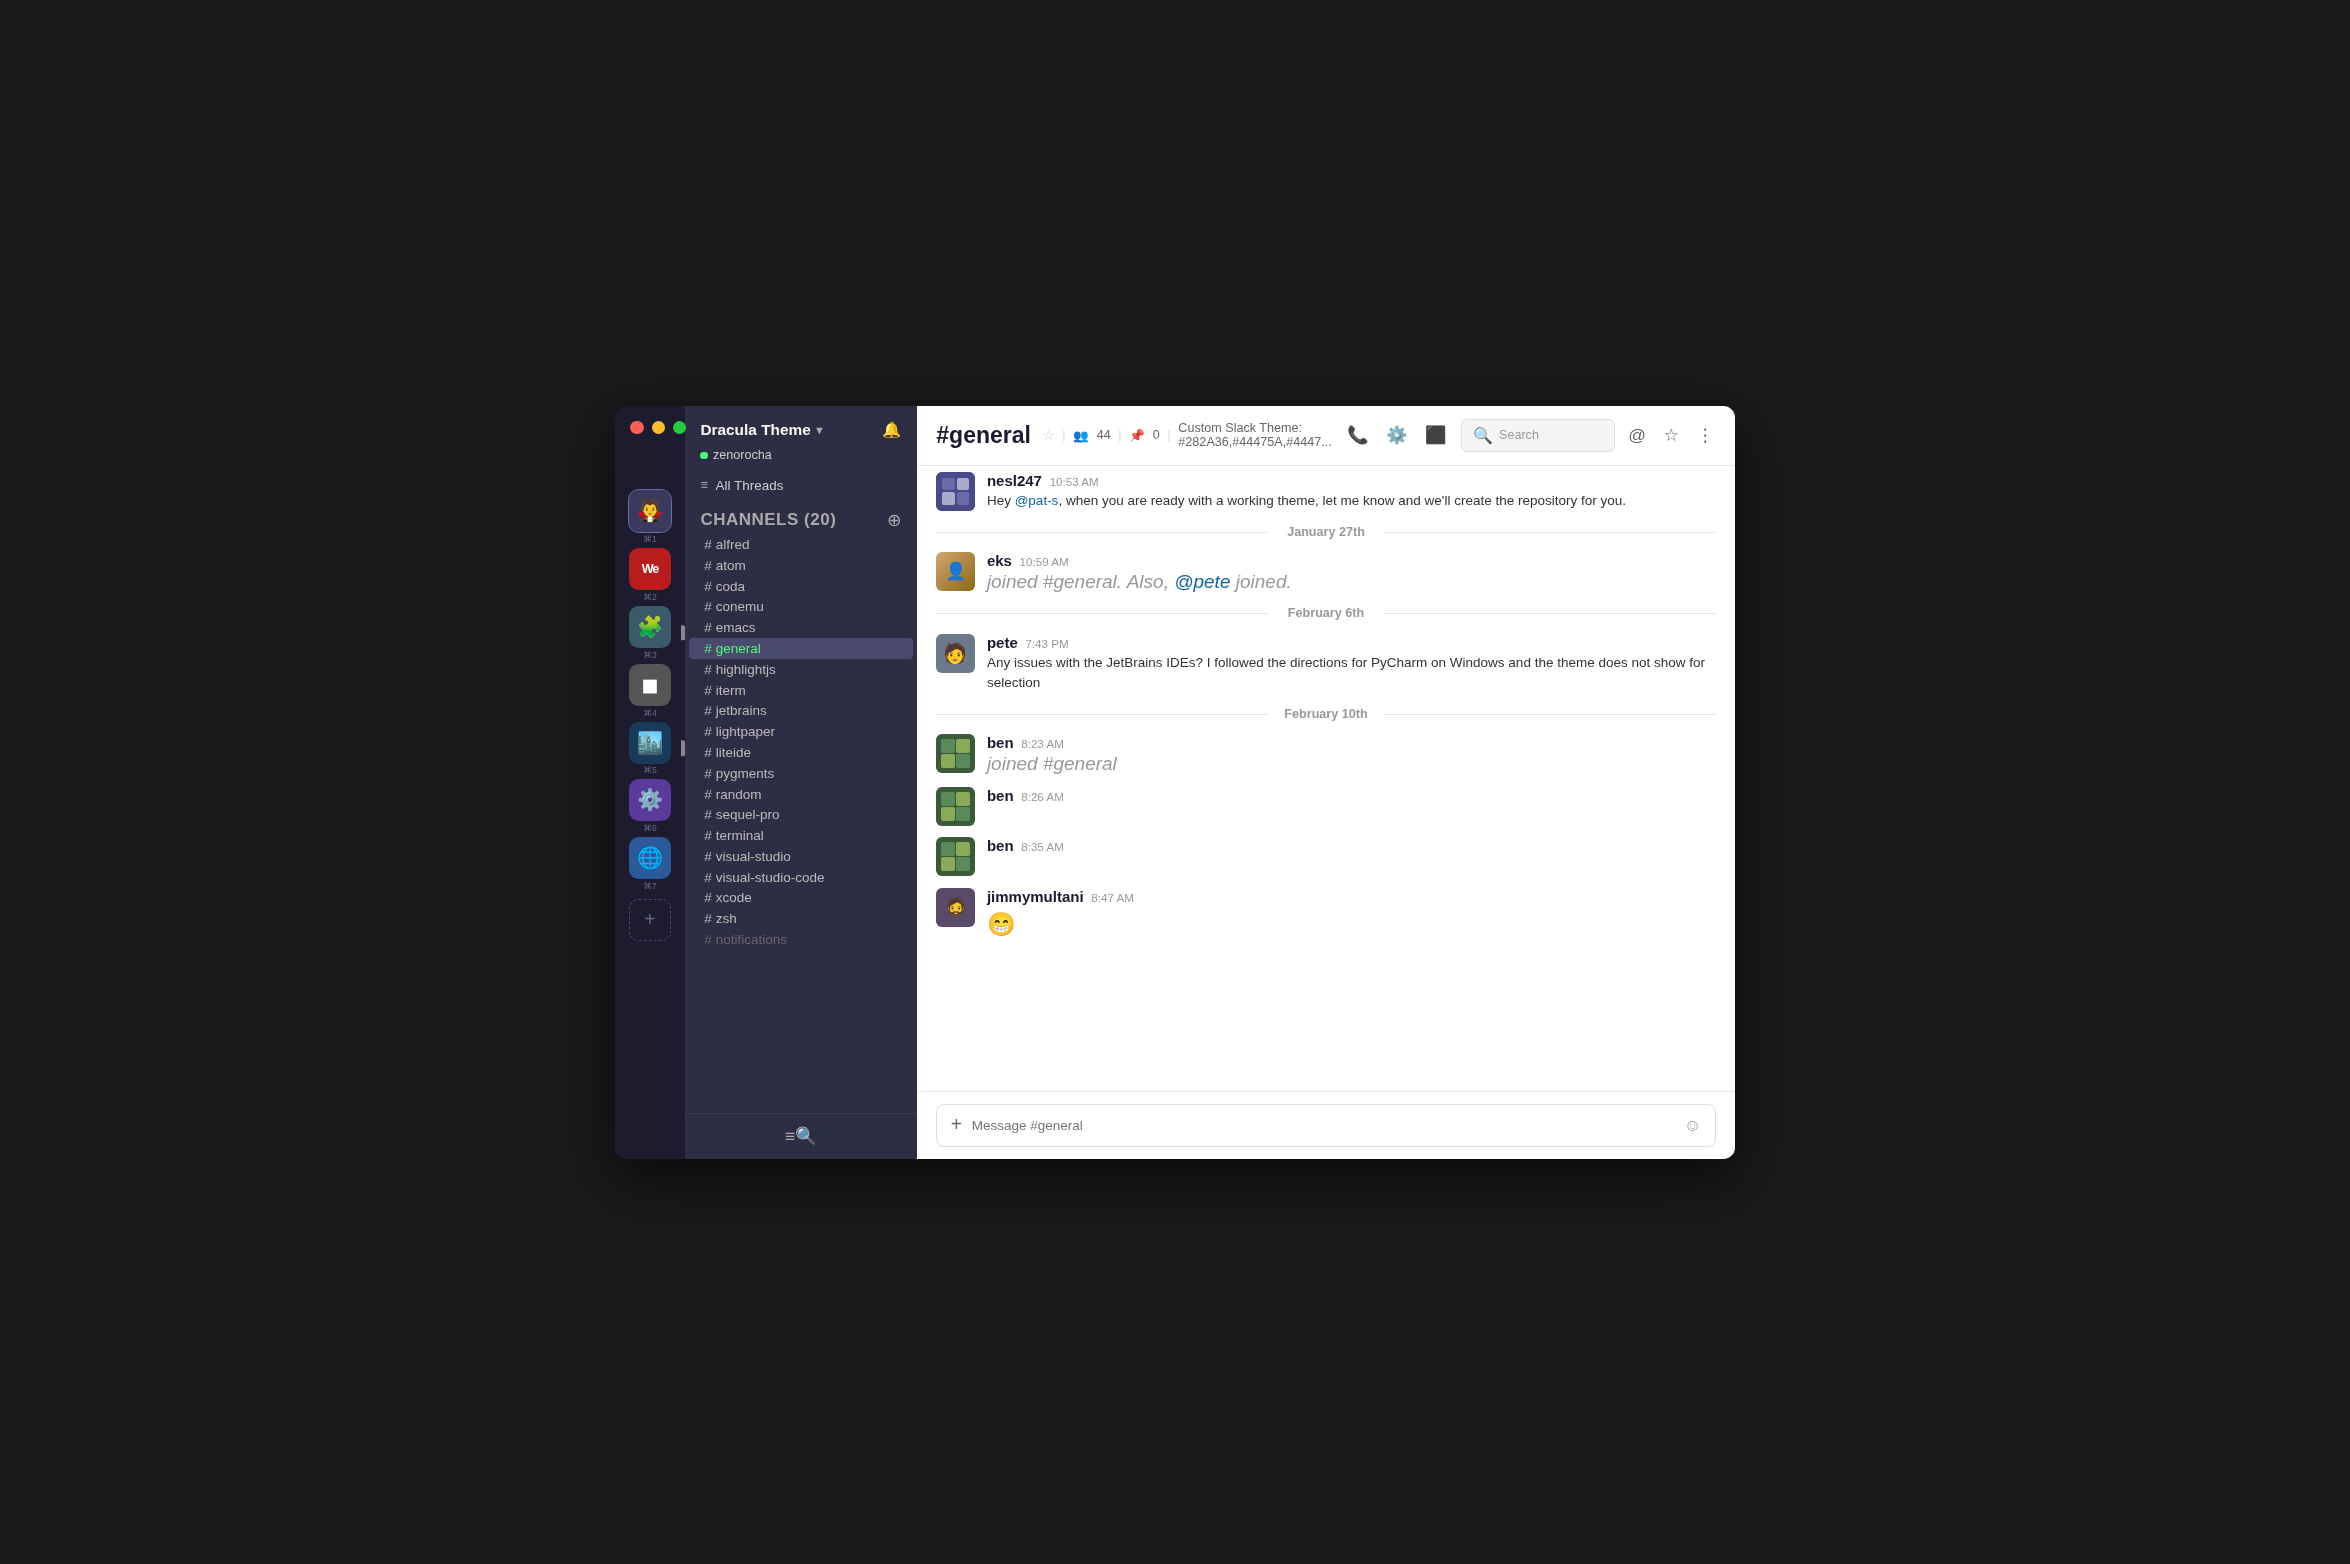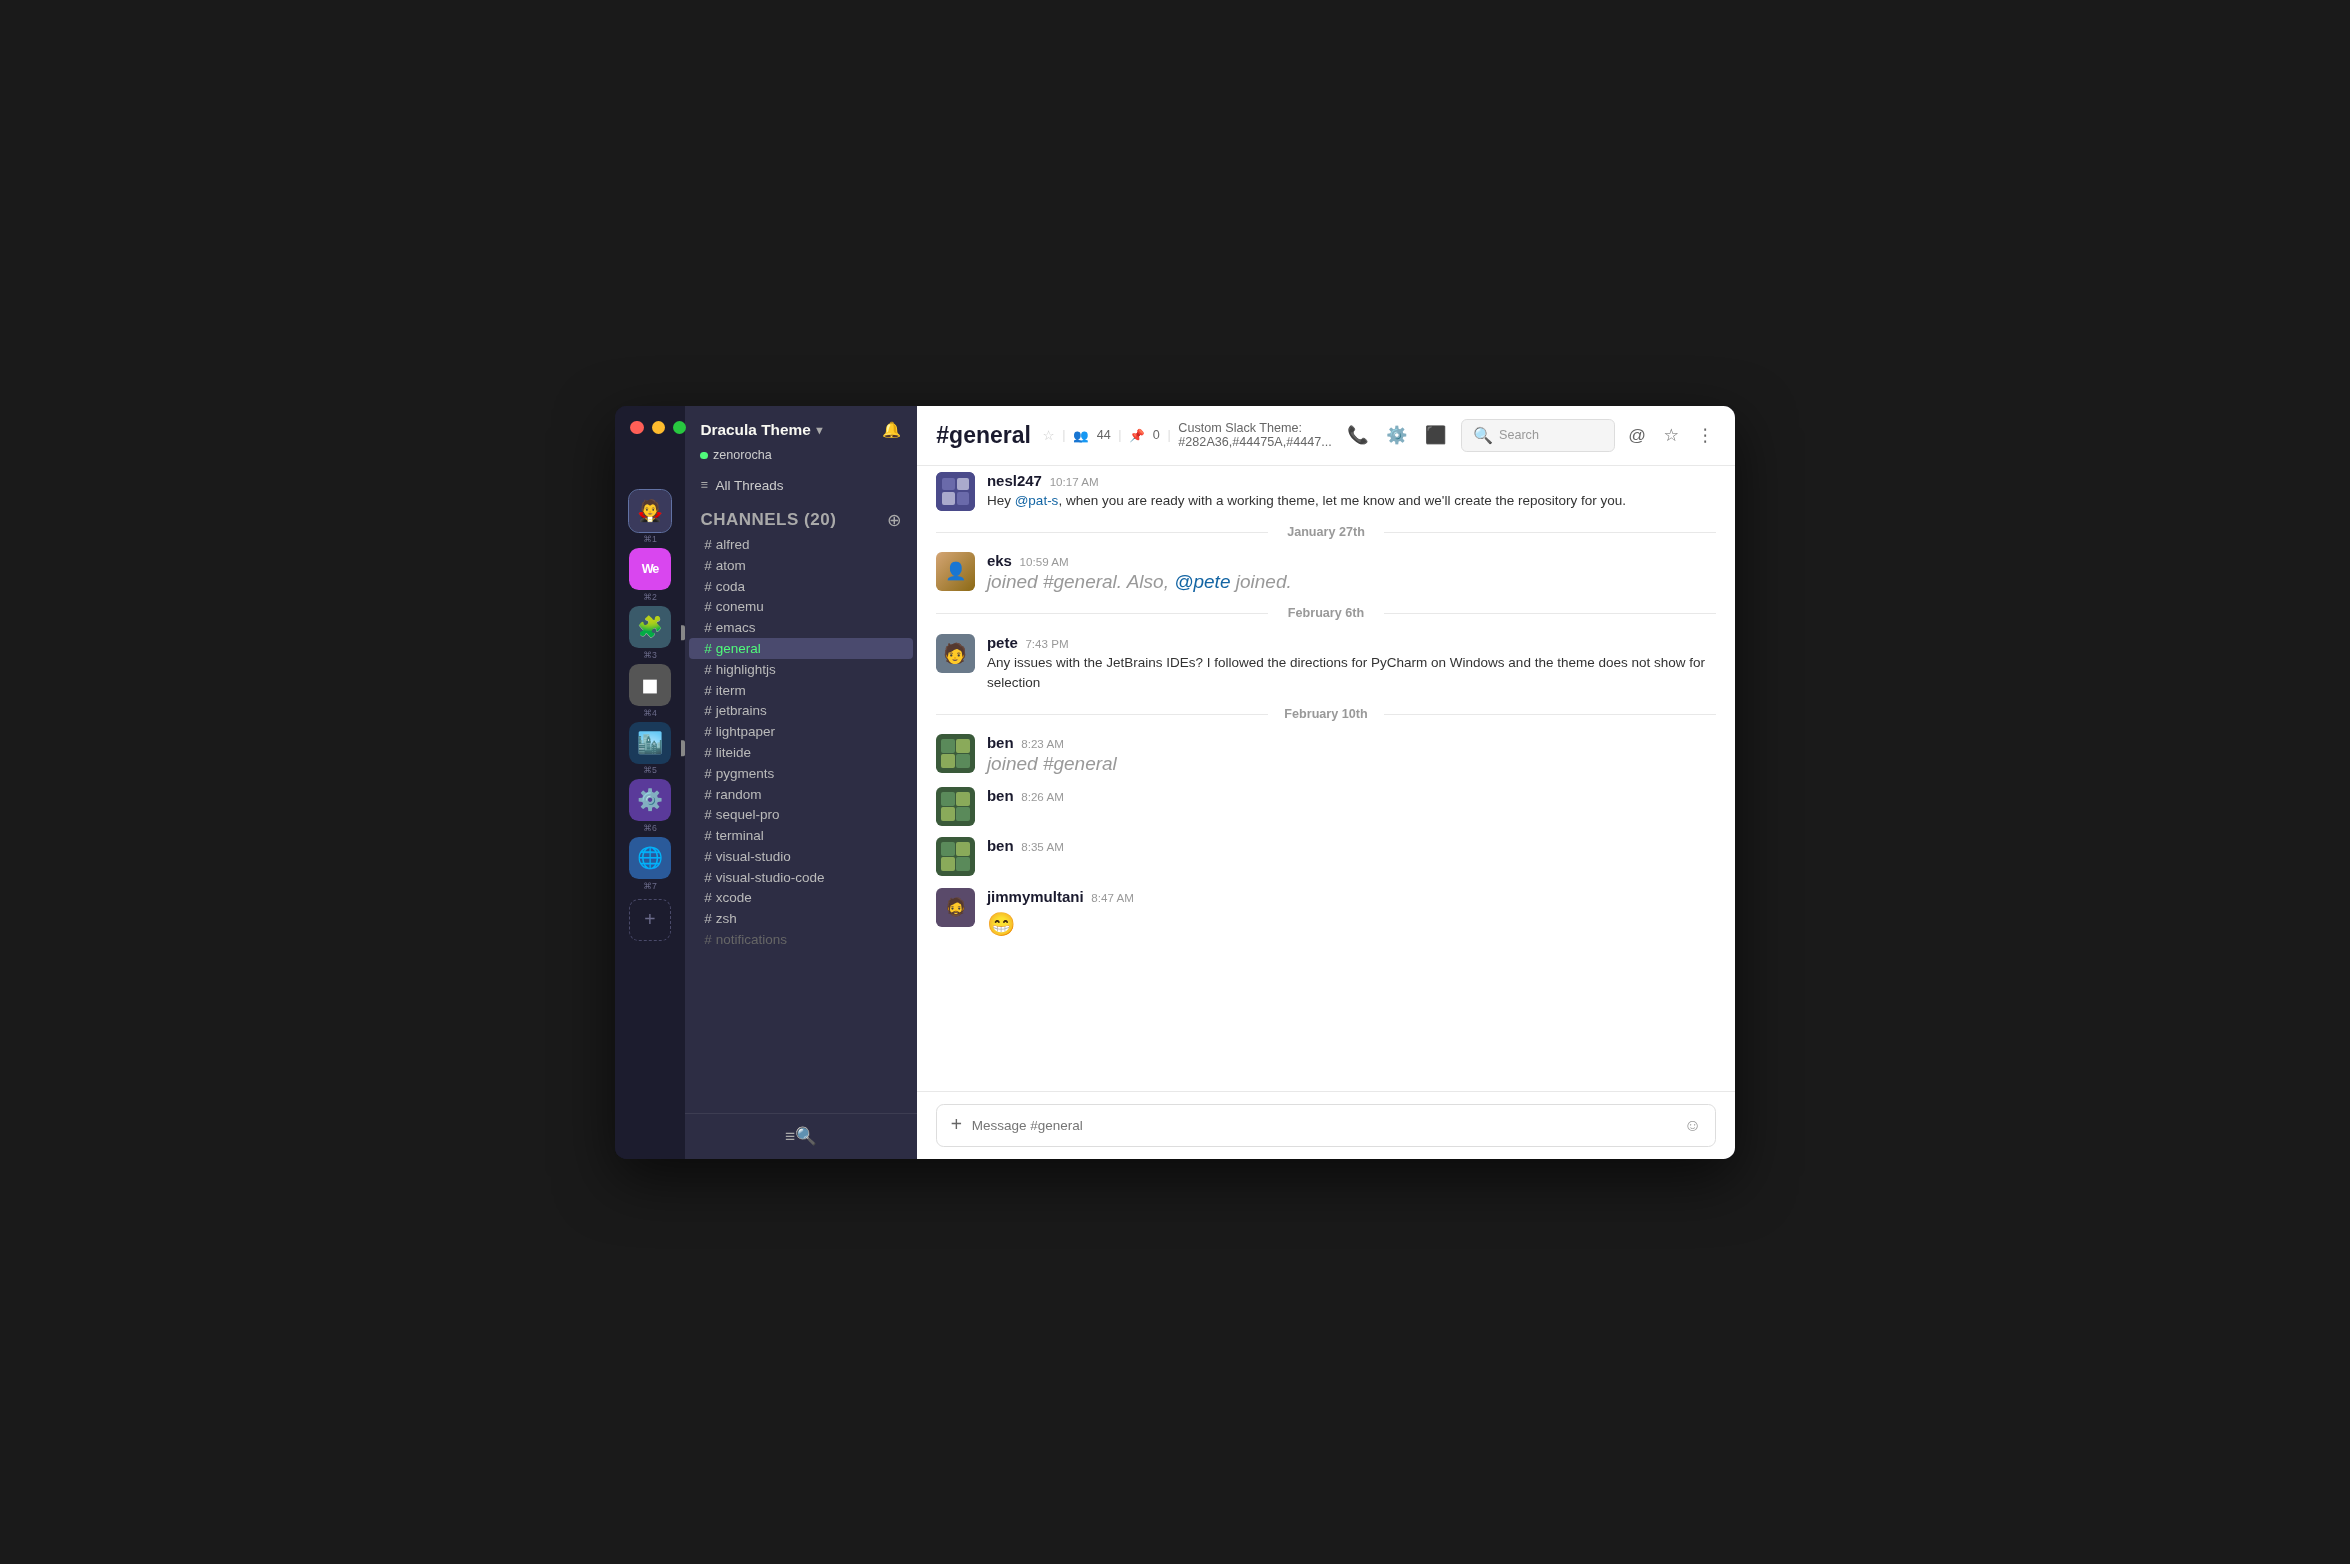--- a/index.html
+++ b/index.html
@@ -344,21 +344,21 @@
 
     <div class="app-icons">
       <div style="height: 35px;"></div>
 
       <div class="app-icon-item active">
         <div class="app-icon-img" style="background:#3a3a5c; font-size:21px;">🧛</div>
         <span class="app-icon-label">⌘1</span>
       </div>
 
       <div class="app-icon-item">
-        <div class="app-icon-img" style="background:#d946ef; color:white; font-size:12.6px; font-weight:700; letter-spacing:-1px;">We</div>
+        <div class="app-icon-img" style="background:#b91c1c; color:white; font-size:12.6px; font-weight:700; letter-spacing:-1px;">We</div>
         <span class="app-icon-label">⌘2</span>
       </div>
 
       <div style="position:relative; display:flex; justify-content:center; width:100%;">
         <div class="app-icon-item">
           <div class="app-icon-img" style="background:#3a5a6a;">🧩</div>
           <span class="app-icon-label">⌘3</span>
         </div>
         <div style="position:absolute; right:0; top:50%; transform:translateY(-50%); width:3.9px; height:15.4px; background:#888; border-radius:0 1.9px 1.9px 0;"></div>
       </div>
@@ -483,21 +483,21 @@
                 <div style="background:#6a6aaa;border-radius:1.9px;"></div>
                 <div style="background:#aaaacc;border-radius:1.9px;"></div>
                 <div style="background:#aaaacc;border-radius:1.9px;"></div>
                 <div style="background:#6a6aaa;border-radius:1.9px;"></div>
               </div>
             </div>
           </div>
           <div class="msg-content">
             <div class="msg-header">
               <span class="msg-username">nesl247</span>
-              <span class="msg-time">10:17 AM</span>
+              <span class="msg-time">10:53 AM</span>
             </div>
             <div class="msg-text">
               Hey <span class="mention">@pat-s</span>, when you are ready with a working theme, let me know and we'll create the repository for you.
             </div>
           </div>
         </div>
 
         <div class="date-divider">January 27th</div>
 
         <div class="message">

